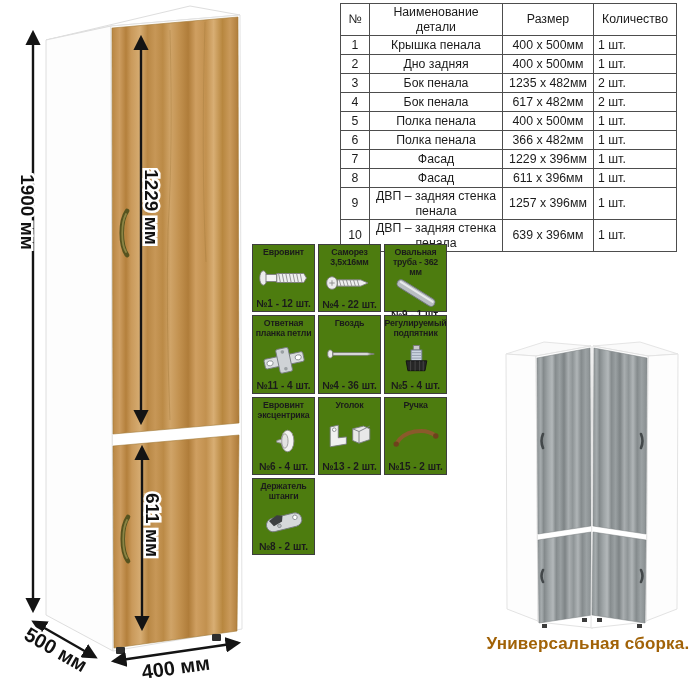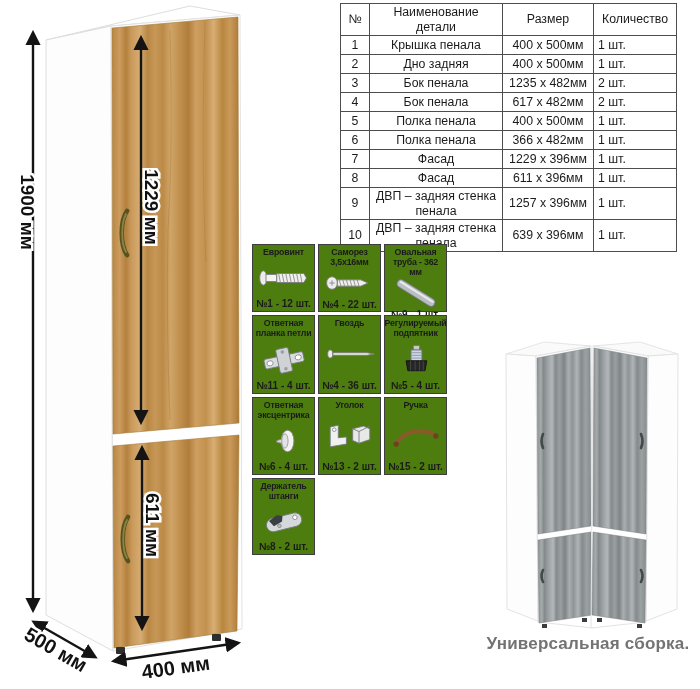--- a/index.html
+++ b/index.html
@@ -47,21 +47,21 @@
   }
   .hw-name  { font-size:8.8px; font-weight:bold; line-height:1.15; letter-spacing:-0.2px; }
   .hw-count { font-size:10px;  font-weight:bold; white-space:nowrap; }
   .hw-ic { flex:1; display:flex; align-items:center; justify-content:center; width:100%; }
   .hw-ic svg { width:54px; height:32px; }
 
   
   .uni-svg { position:absolute; left:478px; top:330px; width:224px; height:305px; }
   .uni-caption {
     position:absolute; left:476px; top:634px; width:224px;
-    text-align:center; font-size:17px; font-weight:bold; color:#737373;
+    text-align:center; font-size:17px; font-weight:bold; color:#a16207;
     letter-spacing:0.2px;
   }
 </style>
 </head>
 <body>
 
 <div class="stage">
 
   <svg class="cab-svg" viewBox="0 0 340 689">
     <defs>
@@ -245,21 +245,21 @@
       <div class="hw-cell">
         <div class="hw-name">Регулируемый подпятник</div>
         <div class="hw-ic">
           <svg>
             <use href="#adjustable-foot-icon"></use>
           </svg>
         </div>
         <div class="hw-count">№5 - 4 шт.</div>
       </div>
       <div class="hw-cell">
-        <div class="hw-name">Ответная эксцентрика</div>
+        <div class="hw-name">Евровинт эксцентрика</div>
         <div class="hw-ic">
           <svg>
             <use href="#cam-cap-icon"></use>
           </svg>
         </div>
         <div class="hw-count">№6 - 4 шт.</div>
       </div>
       <div class="hw-cell">
         <div class="hw-name">Уголок</div>
         <div class="hw-ic">

